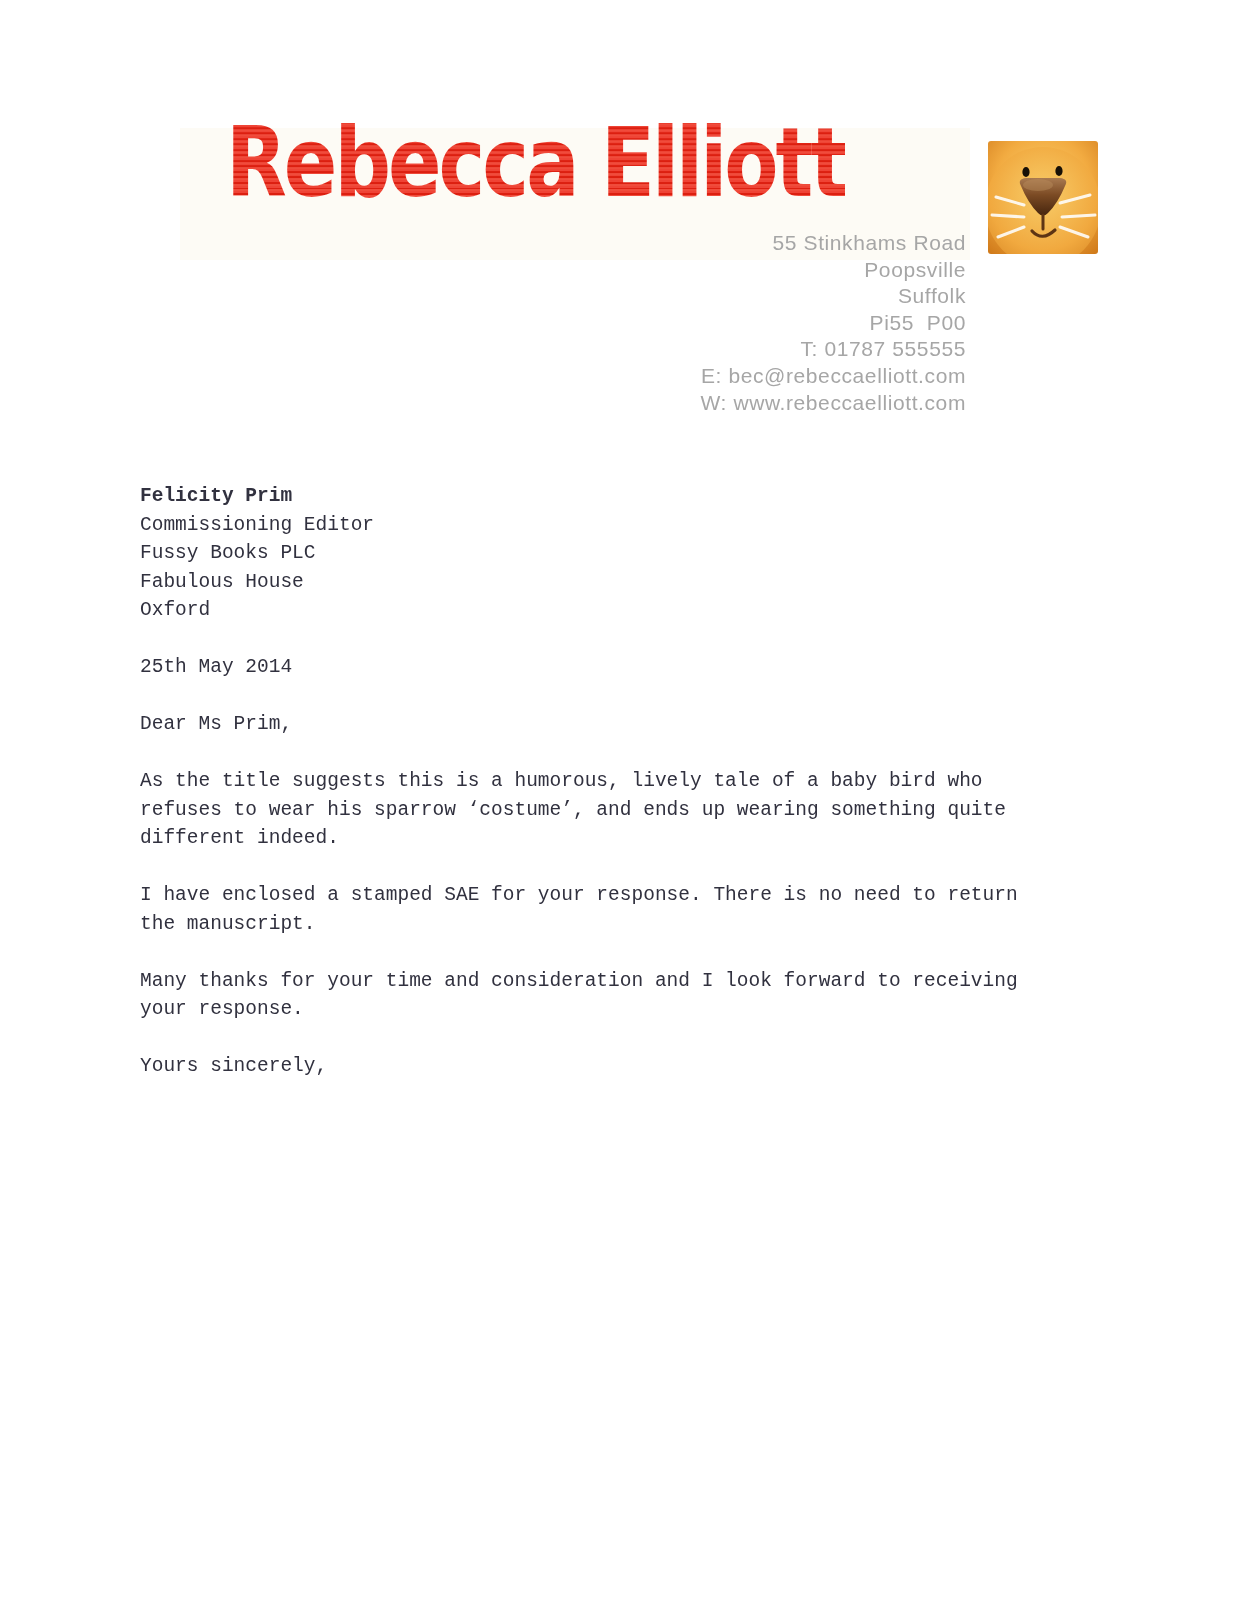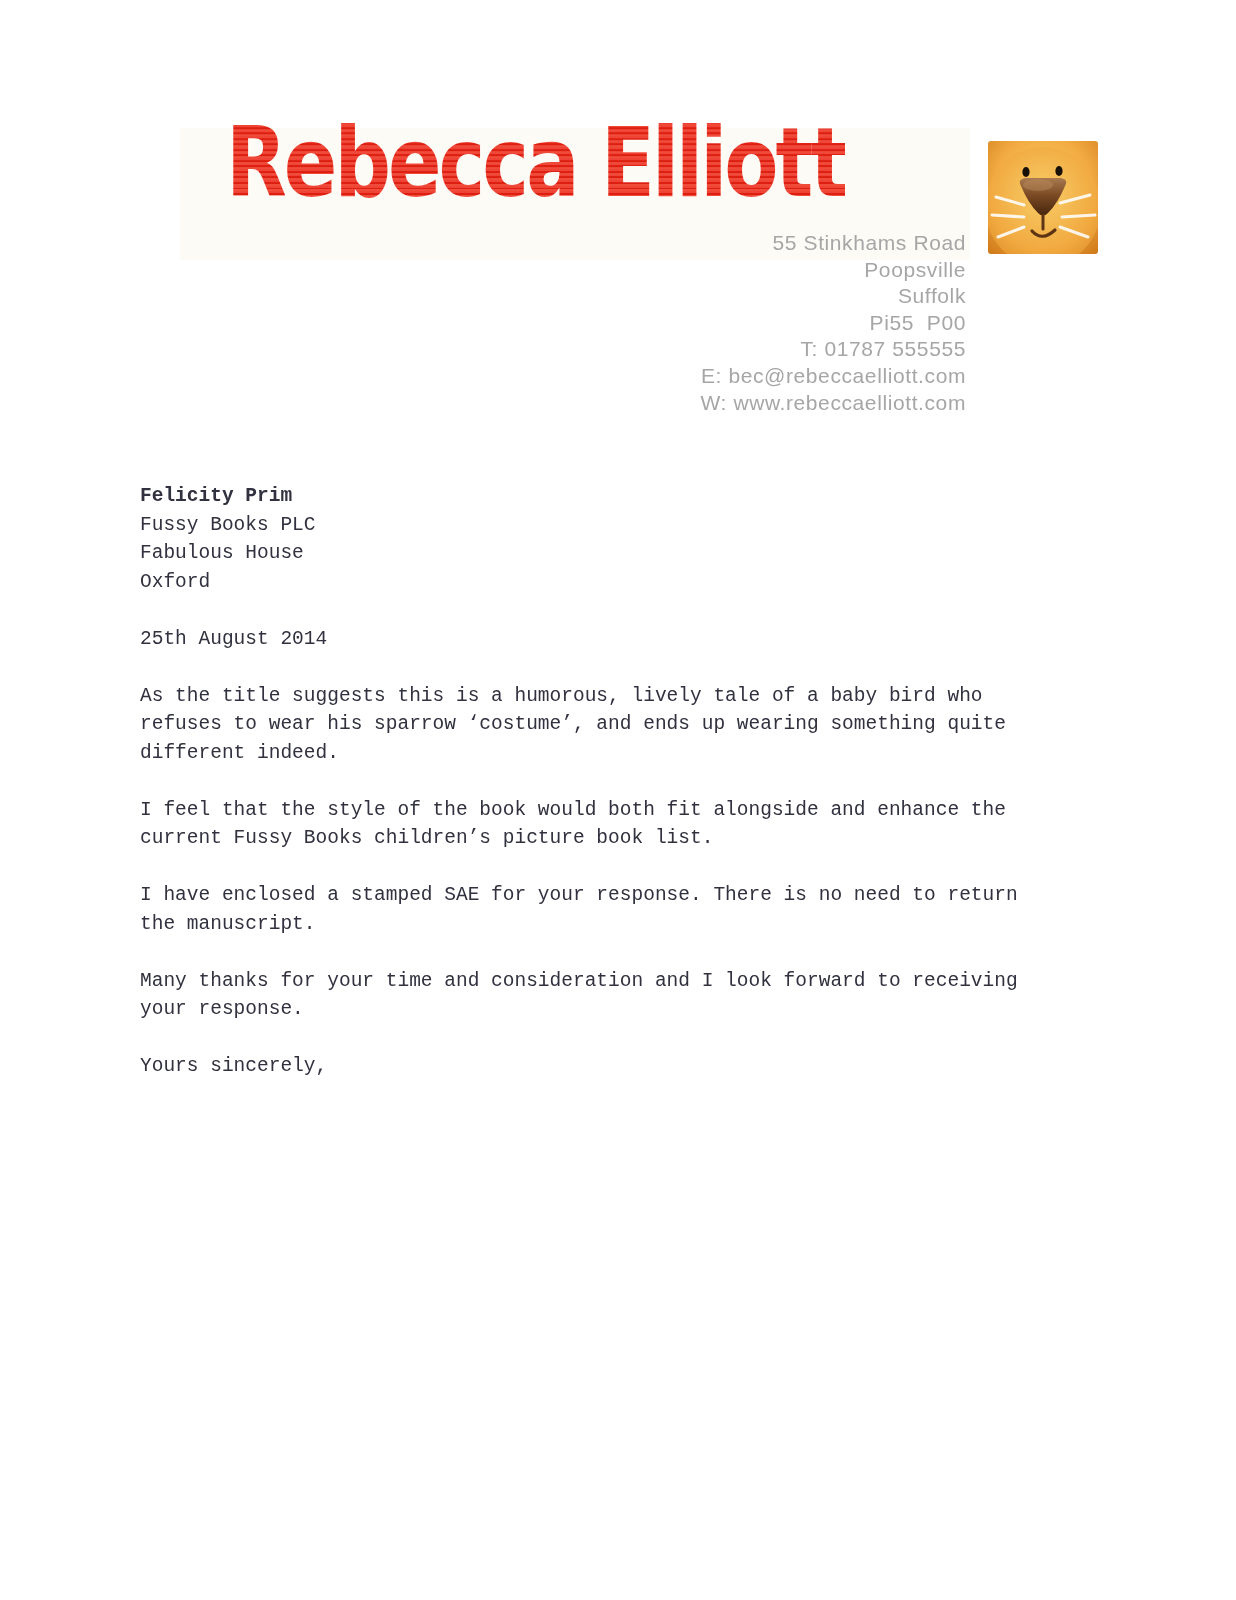--- a/index.html
+++ b/index.html
@@ -136,30 +136,31 @@
       <div>T: 01787 555555</div>
       <div>E: bec@rebeccaelliott.com</div>
       <div>W: www.rebeccaelliott.com</div>
     </div>
   </div>
 
   <div class="letter">
 
     <div class="block">
       <div class="recipient-name">Felicity Prim</div>
+      <div>Commissioning Editor</div>
       <div>Fussy Books PLC</div>
       <div>Fabulous House</div>
       <div>Oxford</div>
     </div>
 
-    <p>25th August 2014</p>
+    <p>25th May 2014</p>
 
+    <p>Dear Ms Prim,</p>
 
     <p>As the title suggests this is a humorous, lively tale of a baby bird who refuses to wear his sparrow ‘costume’, and ends up wearing something quite different indeed.</p>
-    <p>I feel that the style of the book would both fit alongside and enhance the current Fussy Books children’s picture book list.</p>
     <p>I have enclosed a stamped SAE for your response. There is no need to return the manuscript.</p>
     <p>Many thanks for your time and consideration and I look forward to receiving your response.</p>
 
     <p>Yours sincerely,</p>
 
     <div class="signature">Rebecca Elliott</div>
   </div>
 
 </div>
 

